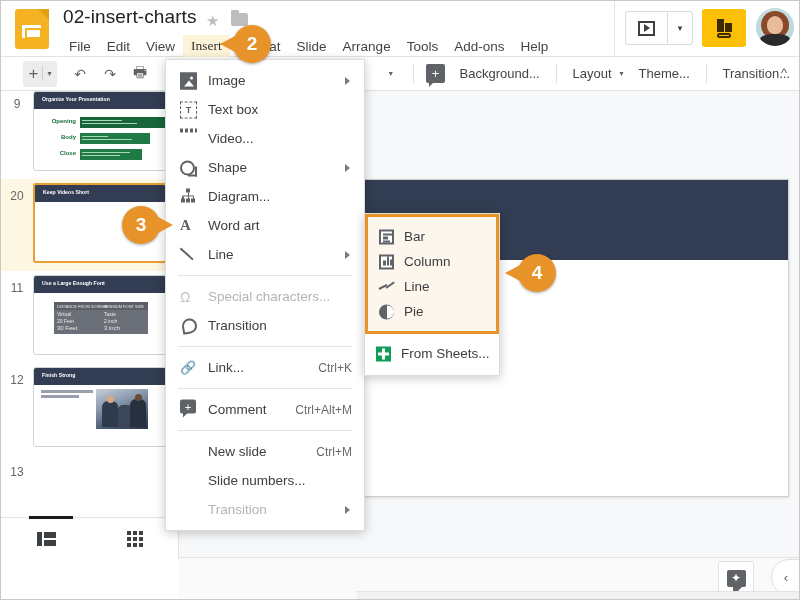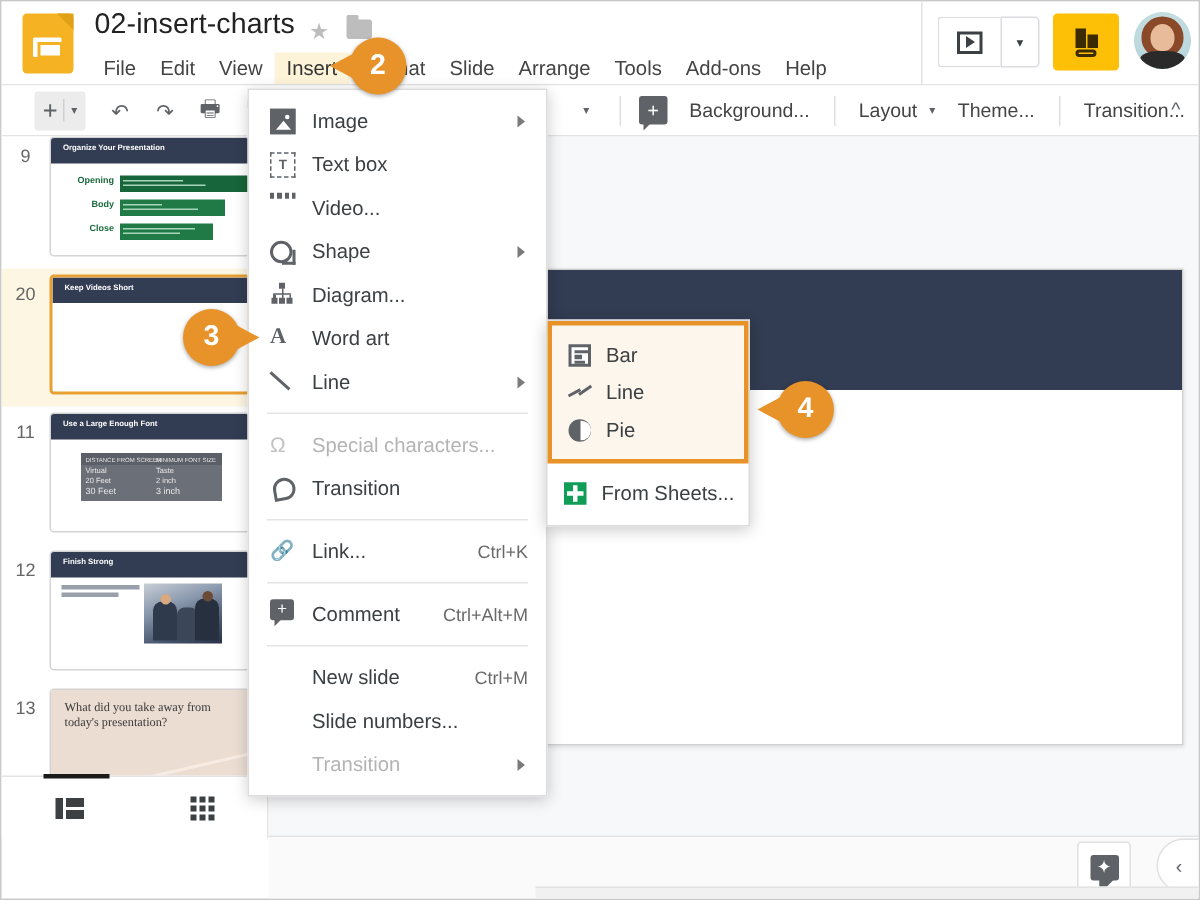--- a/index.html
+++ b/index.html
@@ -61,21 +61,21 @@
   }
   .menubar {
     position: absolute; left: 60px; top: 34px;
     display: flex; align-items: center; gap: 0px;
   }
   .menu-item {
     font-size: 13.5px; color: #444;
     padding: 3px 8px; cursor: pointer; white-space: nowrap;
   }
   .menu-item.active {
-    background: #fdf3d8; color: #333;
+    background: #fdf3d8; color: #333; font-family: Liberation Serif, serif;
   }
   .topbar-right {
     position: absolute; right: 0; top: 0; height: 55px; width: 185px;
     border-left: 1px solid #e3e3e3;
   }
   .present-btn {
     position: absolute; left: 10px; top: 10px;
     width: 42px; height: 34px;
     border: 1px solid #dadce0; border-right: none;
     border-radius: 3px 0 0 3px;
@@ -524,25 +524,20 @@
             <i class="p2"></i>
             <i class="p3"></i>
             <i class="h1"></i>
             <i class="h3"></i>
         </div>
       </div>
     </div>
 
     <div class="slide-row">
       <div class="slide-num">13</div>
-      <div class="thumb s13">
-        <div class="bg"></div>
-        <div class="streak"></div>
-        <div class="q">What did you take away from today's presentation?</div>
-      </div>
     </div>
 
     <div class="fs-bottom">
       <div class="vmark"></div>
       <div class="ic-filmstrip">
           <i class="l"></i>
           <i class="r1"></i>
           <i class="r2"></i>
         </div>
       <div class="ic-grid">
@@ -677,20 +672,28 @@
     <div class="cs-group">
       <div class="cs-item">
         <span class="csi ic-bar">
           <i style="top:2px;width:9px"></i>
             <i style="top:5.5px;width:5px"></i>
             <i style="top:9px;width:7px"></i>
         </span>
         <span>Bar</span>
       </div>
       <div class="cs-item">
+        <span class="csi ic-col">
+          <i style="left:2px;height:5px"></i>
+            <i style="left:5.5px;height:9px"></i>
+            <i style="left:9px;height:6px"></i>
+        </span>
+        <span>Column</span>
+      </div>
+      <div class="cs-item">
         <span class="csi ic-lin"></span>
         <span>Line</span>
       </div>
       <div class="cs-item">
         <span class="csi ic-pie"></span>
         <span>Pie</span>
       </div>
     </div>
     <div class="cs-foot">
       <div class="cs-item">

